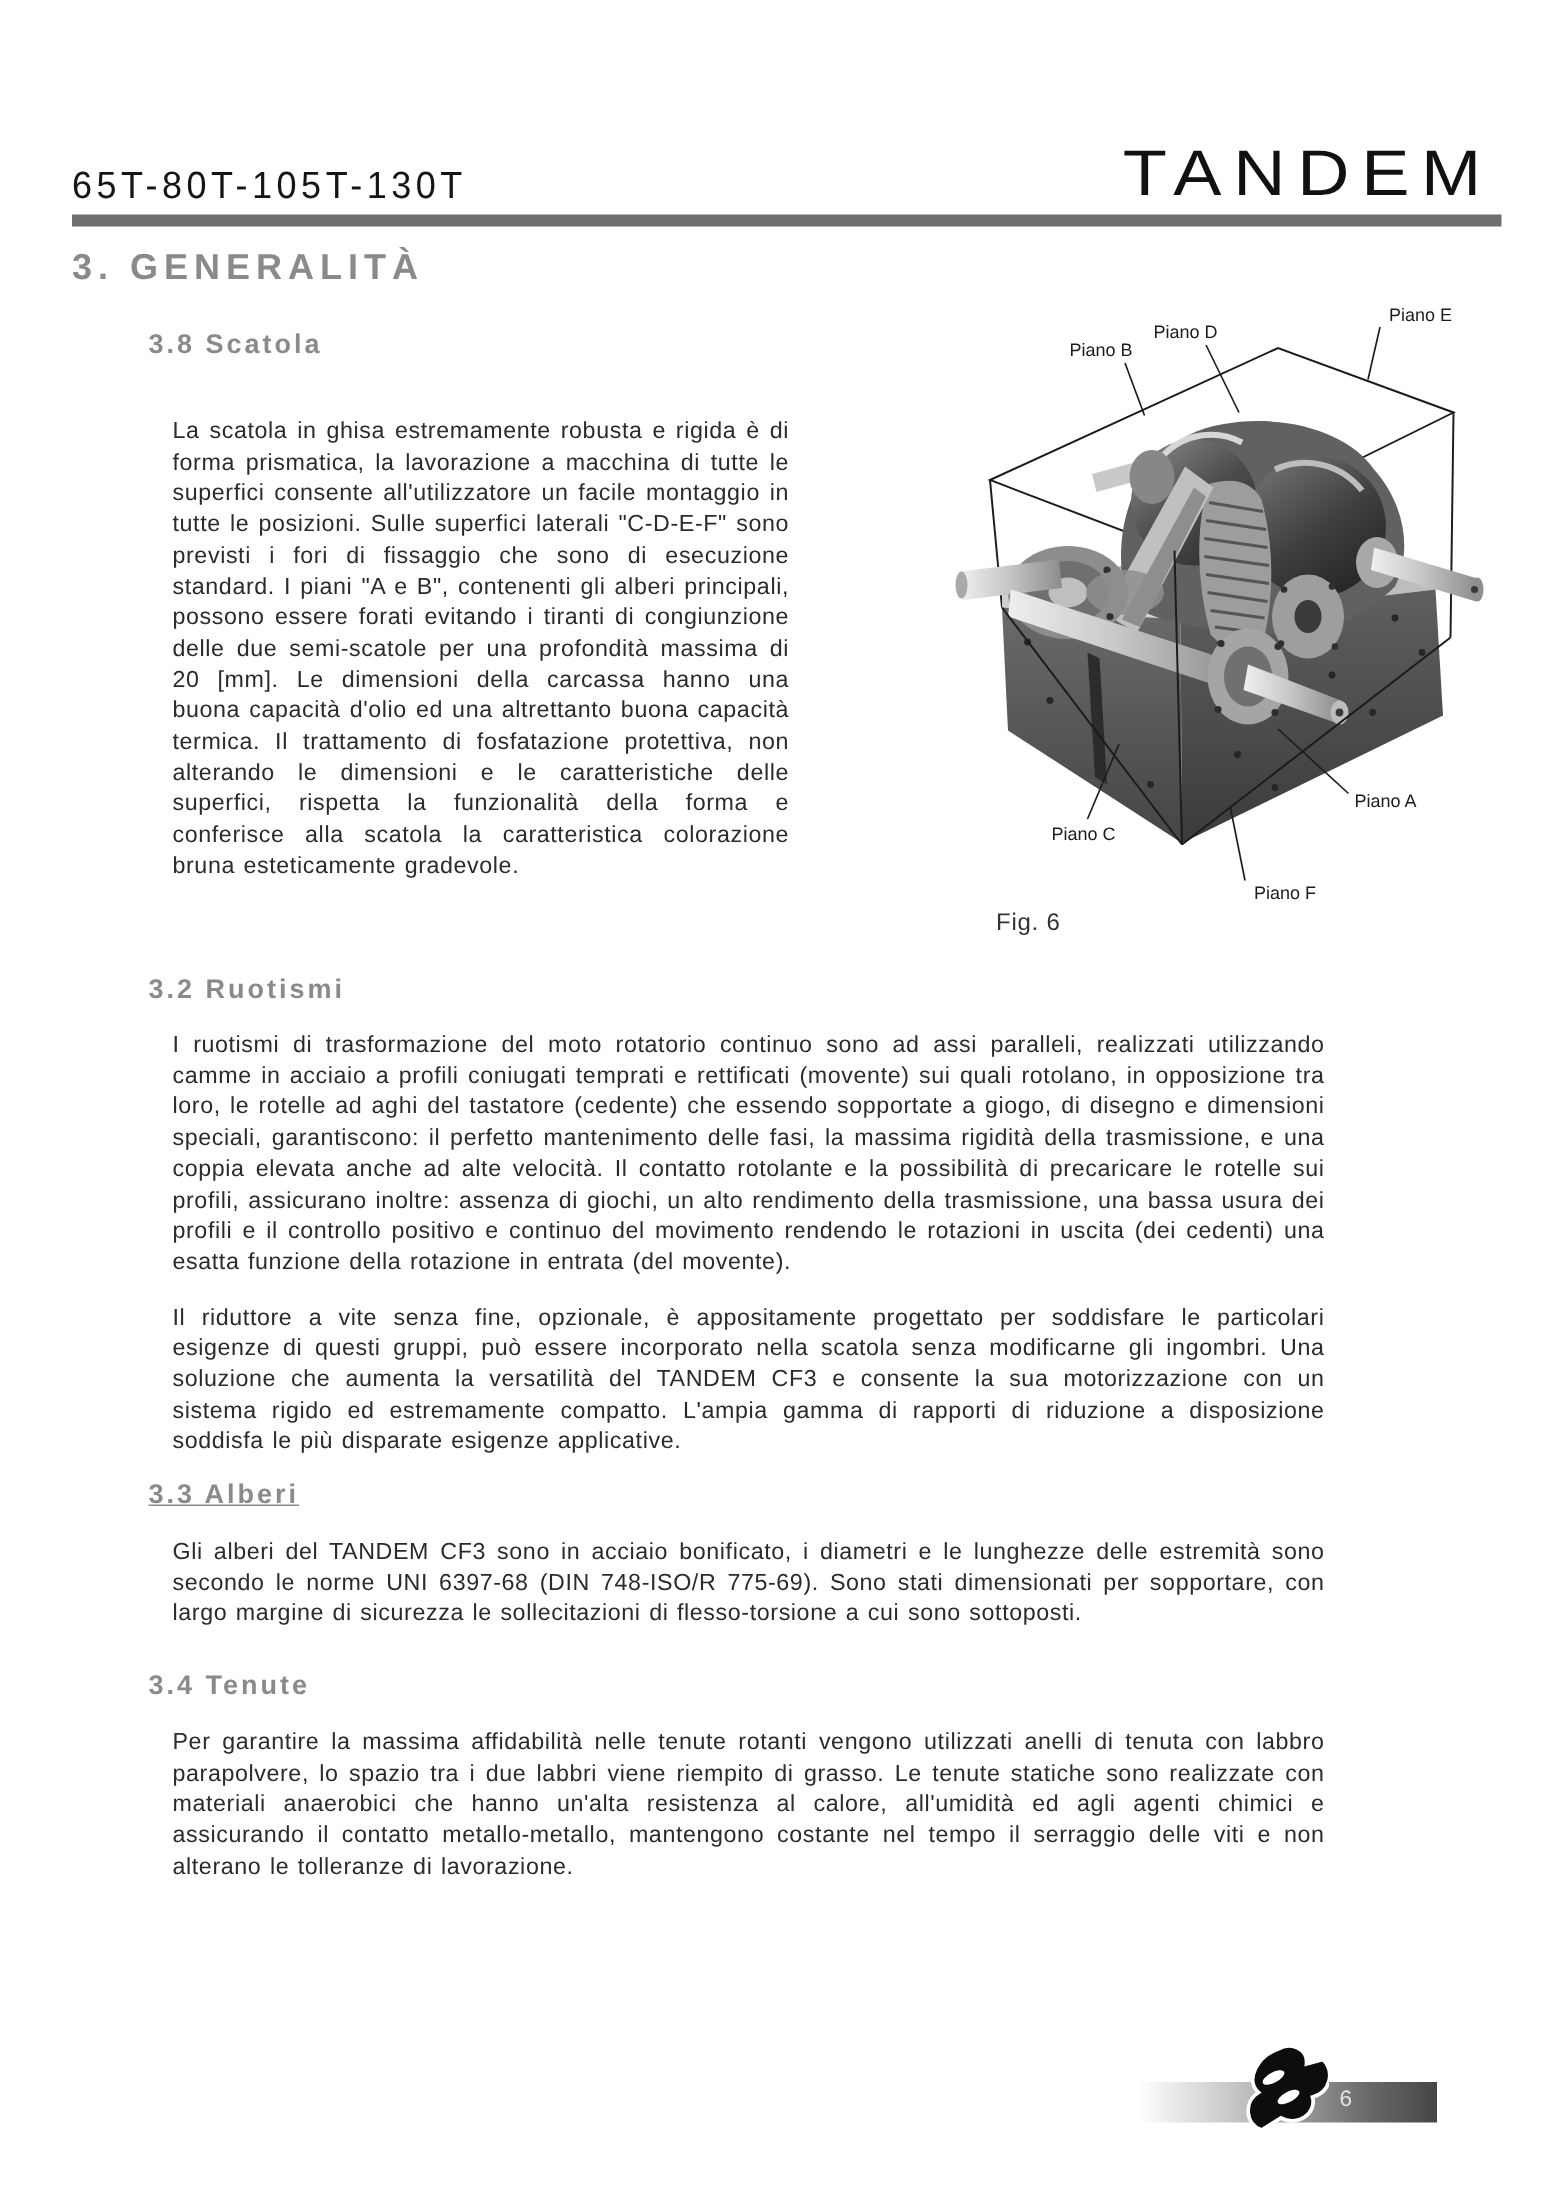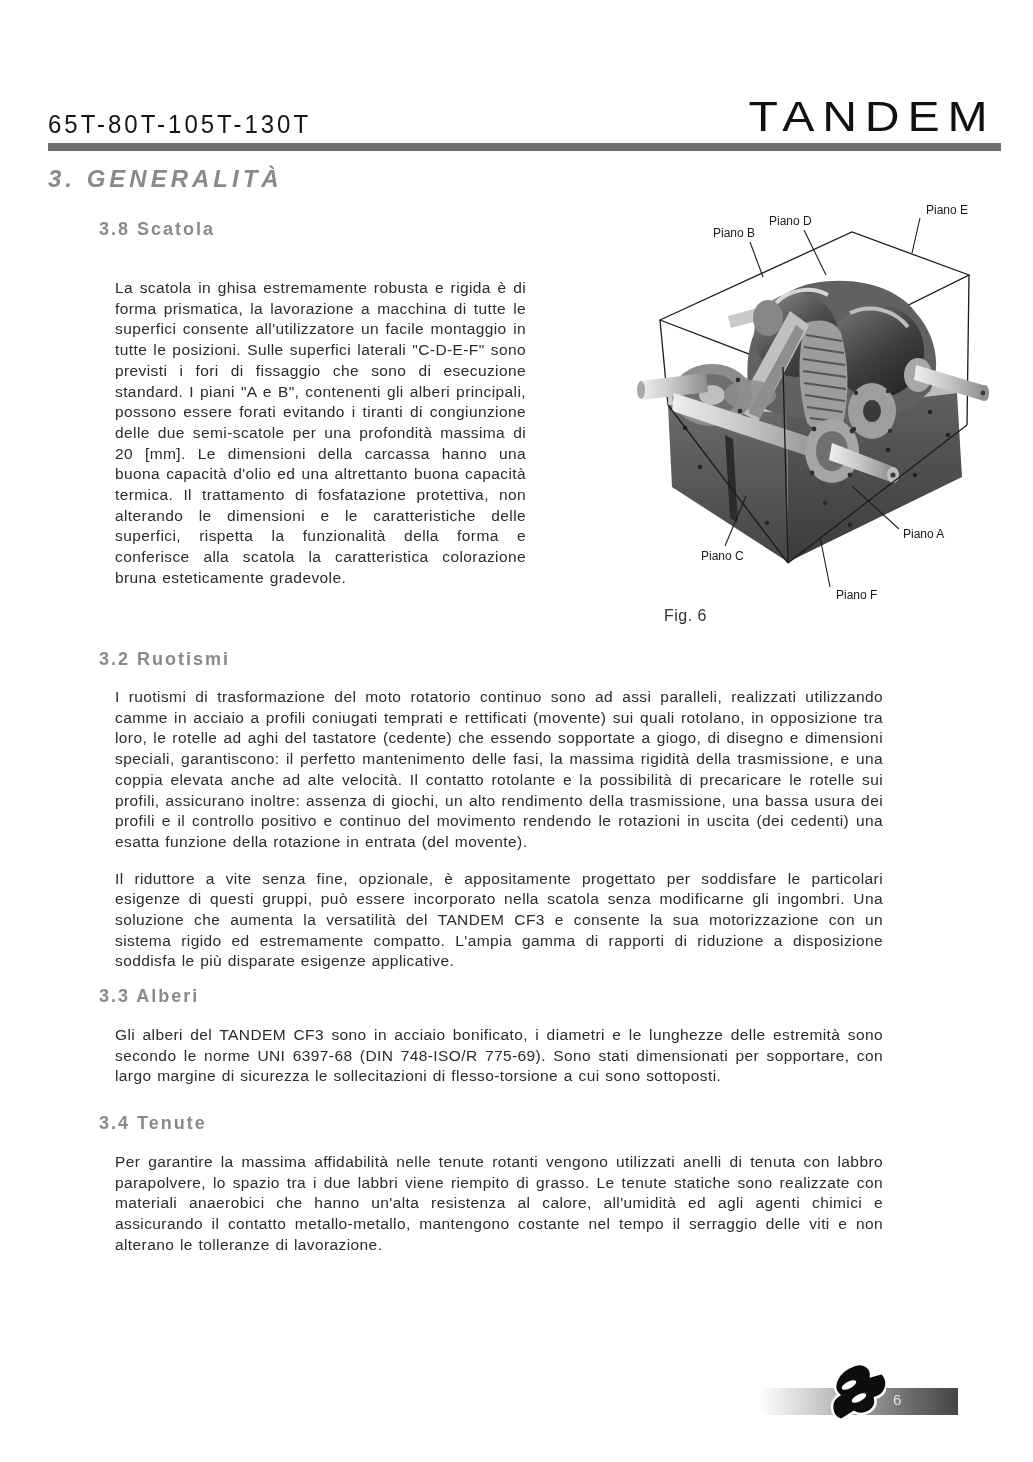--- a/index.html
+++ b/index.html
@@ -21,21 +21,20 @@
     transform:scaleX(1.12); transform-origin:right top; white-space:nowrap;
   }
   .header-rule {
     position:absolute; left:48px; top:143px; width:953px; height:8px;
     background:#6e6e6e;
   }
   .main-title {
     position:absolute; left:48px; top:165px;
     font-size:24px; font-weight:700; letter-spacing:4px; color:#8a8a8a;
     white-space:nowrap;
-    font-style:italic;
   }
   
   .sec-title {
     position:absolute; font-size:18px; font-weight:700; letter-spacing:2px;
     color:#8a8a8a; white-space:nowrap;
   }
   
   .body-text {
     position:absolute; font-size:15.5px; line-height:20.7px;
     letter-spacing:0.4px; word-spacing:1px;
@@ -227,21 +226,21 @@
     </svg>
   </div>
   <div class="fig-caption">Fig. 6</div>
 
   <div class="sec-title" style="left:99px; top:649px;">3.2 Ruotismi</div>
   <div class="body-text col-full" style="top:671px;">
     <p>I ruotismi di trasformazione del moto rotatorio continuo sono ad assi paralleli, realizzati utilizzando camme in acciaio a profili coniugati temprati e rettificati (movente) sui quali rotolano, in opposizione tra loro, le rotelle ad aghi del tastatore (cedente) che essendo sopportate a giogo, di disegno e dimensioni speciali, garantiscono: il perfetto mantenimento delle fasi, la massima rigidità della trasmissione, e una coppia elevata anche ad alte velocità. Il contatto rotolante e la possibilità di precaricare le rotelle sui profili, assicurano inoltre: assenza di giochi, un alto rendimento della trasmissione, una bassa usura dei profili e il controllo positivo e continuo del movimento rendendo le rotazioni in uscita (dei cedenti) una esatta funzione della rotazione in entrata (del movente).</p>
     <p>Il riduttore a vite senza fine, opzionale, è appositamente progettato per soddisfare le particolari esigenze di questi gruppi, può essere incorporato nella scatola senza modificarne gli ingombri. Una soluzione che aumenta la versatilità del TANDEM CF3 e consente la sua motorizzazione con un sistema rigido ed estremamente compatto. L'ampia gamma di rapporti di riduzione a disposizione soddisfa le più disparate esigenze applicative.</p>
   </div>
 
-  <div class="sec-title" style="left:99px; top:986px;">3.3 Alberi</div>
+  <div class="sec-title" style="left:99px; top:986px;text-decoration:underline;">3.3 Alberi</div>
   <div class="body-text col-full" style="top:1009px;">
     <p>Gli alberi del TANDEM CF3 sono in acciaio bonificato, i diametri e le lunghezze delle estremità sono secondo le norme UNI 6397-68 (DIN 748-ISO/R 775-69). Sono stati dimensionati per sopportare, con largo margine di sicurezza le sollecitazioni di flesso-torsione a cui sono sottoposti.</p>
   </div>
 
   <div class="sec-title" style="left:99px; top:1113px;text-align:center;">3.4 Tenute</div>
   <div class="body-text col-full" style="top:1136px;">
     <p>Per garantire la massima affidabilità nelle tenute rotanti vengono utilizzati anelli di tenuta con labbro parapolvere, lo spazio tra i due labbri viene riempito di grasso. Le tenute statiche sono realizzate con materiali anaerobici che hanno un'alta resistenza al calore, all'umidità ed agli agenti chimici e assicurando il contatto metallo-metallo, mantengono costante nel tempo il serraggio delle viti e non alterano le tolleranze di lavorazione.</p>
   </div>
 
   <div class="footer-bar"></div>

